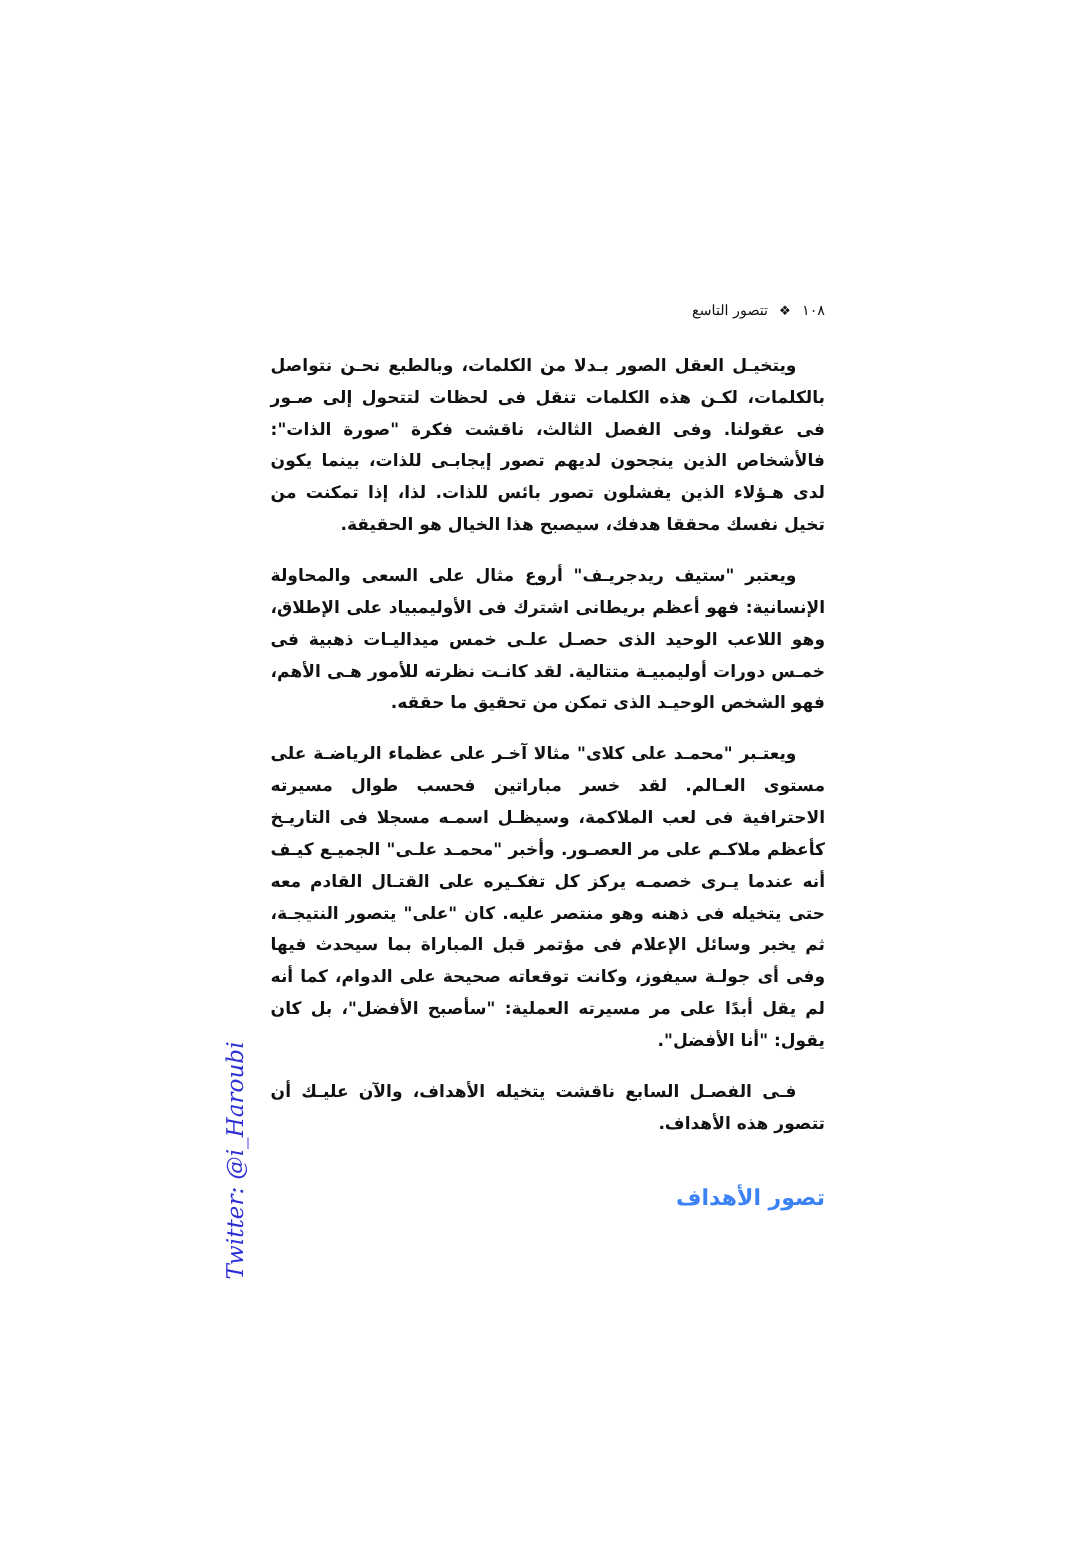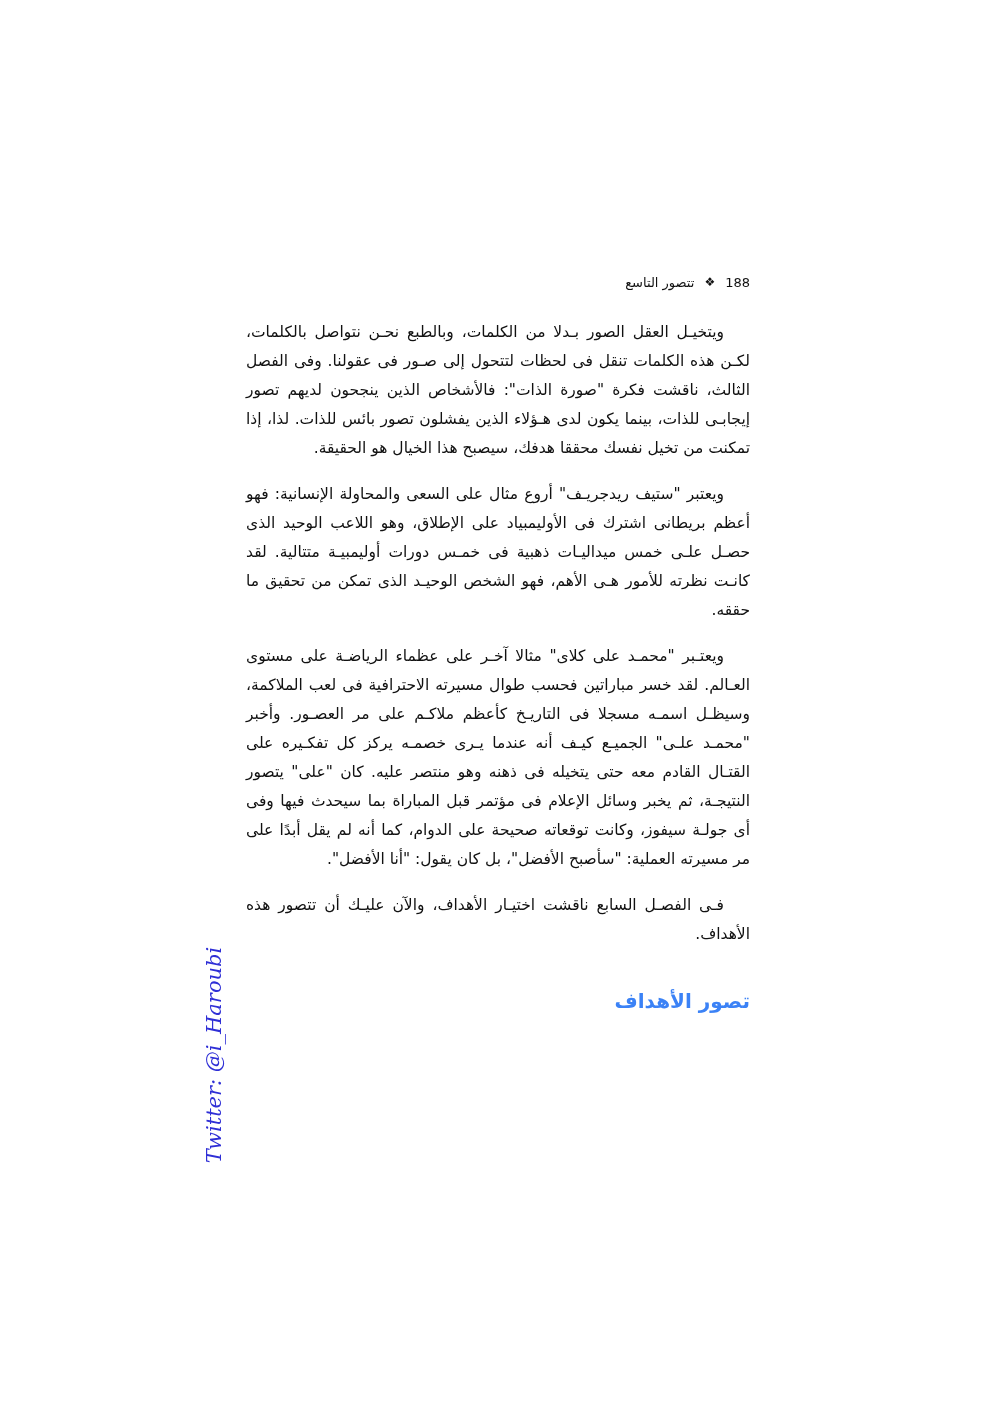--- a/index.html
+++ b/index.html
@@ -9,51 +9,51 @@
     position: absolute; top: 270px; left: 560px; width: 190px; height: 24px;
     direction: rtl; display: flex; align-items: center; gap: 10px;
     font-family: "DejaVu Sans", sans-serif; font-size: 13px; color: #111;
   }
   .header .ornament { font-size: 12px; }
   .content {
     position: absolute; left: 246px; top: 318px; width: 504px;
     direction: rtl; text-align: justify; text-align-last: right;
     font-family: "DejaVu Sans", sans-serif; font-size: 15.5px; line-height: 29px; color: #111;
   }
-  .content p { margin: 0 0 17px 0; text-indent: 26px; }
+  .content p { margin: 0 0 17px 0; text-indent: 26px; font-weight: bold; }
   .content p.noindent { text-indent: 0; }
   .content h2 {
     font-family: "DejaVu Sans", sans-serif; font-size: 20px; font-weight: bold;
     margin: 38px 0 18px 0; color: #3b82f6;
   }
   .watermark {
     position: absolute; left: 198px; top: 960px; width: 32px; height: 190px;
     display: flex; align-items: center; justify-content: center;
   }
   .watermark span {
     display: block; transform: rotate(-90deg); white-space: nowrap;
     font-family: "DejaVu Serif", serif; font-style: italic; font-size: 21px; color: #2f2fd6;
   }
 </style>
 </head>
 <body>
 
 <div class="page">
 
   <div class="header">
-    <span>188</span>
+    <span>١٠٨</span>
     <span class="ornament">❖</span>
     <span>تتصور التاسع</span>
   </div>
 
   <div class="content">
     <p>ويتخيـل العقل الصور بـدلا من الكلمات، وبالطبع نحـن نتواصل بالكلمات، لكـن هذه الكلمات تنقل فى لحظات لتتحول إلى صـور فى عقولنا. وفى الفصل الثالث، ناقشت فكرة "صورة الذات": فالأشخاص الذين ينجحون لديهم تصور إيجابـى للذات، بينما يكون لدى هـؤلاء الذين يفشلون تصور بائس للذات. لذا، إذا تمكنت من تخيل نفسك محققا هدفك، سيصبح هذا الخيال هو الحقيقة.</p>
     <p>ويعتبر "ستيف ريدجريـف" أروع مثال على السعى والمحاولة الإنسانية: فهو أعظم بريطانى اشترك فى الأوليمبياد على الإطلاق، وهو اللاعب الوحيد الذى حصـل علـى خمس ميداليـات ذهبية فى خمـس دورات أوليمبيـة متتالية. لقد كانـت نظرته للأمور هـى الأهم، فهو الشخص الوحيـد الذى تمكن من تحقيق ما حققه.</p>
     <p>ويعتـبر "محمـد على كلاى" مثالا آخـر على عظماء الرياضـة على مستوى العـالم. لقد خسر مباراتين فحسب طوال مسيرته الاحترافية فى لعب الملاكمة، وسيظـل اسمـه مسجلا فى التاريـخ كأعظم ملاكـم على مر العصـور. وأخبر "محمـد علـى" الجميـع كيـف أنه عندما يـرى خصمـه يركز كل تفكـيره على القتـال القادم معه حتى يتخيله فى ذهنه وهو منتصر عليه. كان "على" يتصور النتيجـة، ثم يخبر وسائل الإعلام فى مؤتمر قبل المباراة بما سيحدث فيها وفى أى جولـة سيفوز، وكانت توقعاته صحيحة على الدوام، كما أنه لم يقل أبدًا على مر مسيرته العملية: "سأصبح الأفضل"، بل كان يقول: "أنا الأفضل".</p>
-    <p>فـى الفصـل السابع ناقشت اختيـار الأهداف، والآن عليـك أن تتصور هذه الأهداف.</p>
+    <p>فـى الفصـل السابع ناقشت يتخيله الأهداف، والآن عليـك أن تتصور هذه الأهداف.</p>
     <h2>تصور الأهداف</h2>
   </div>
 
   <div class="watermark">
     <span>Twitter: @i_Haroubi</span>
   </div>
 
 </div>
 
 </body></html>

